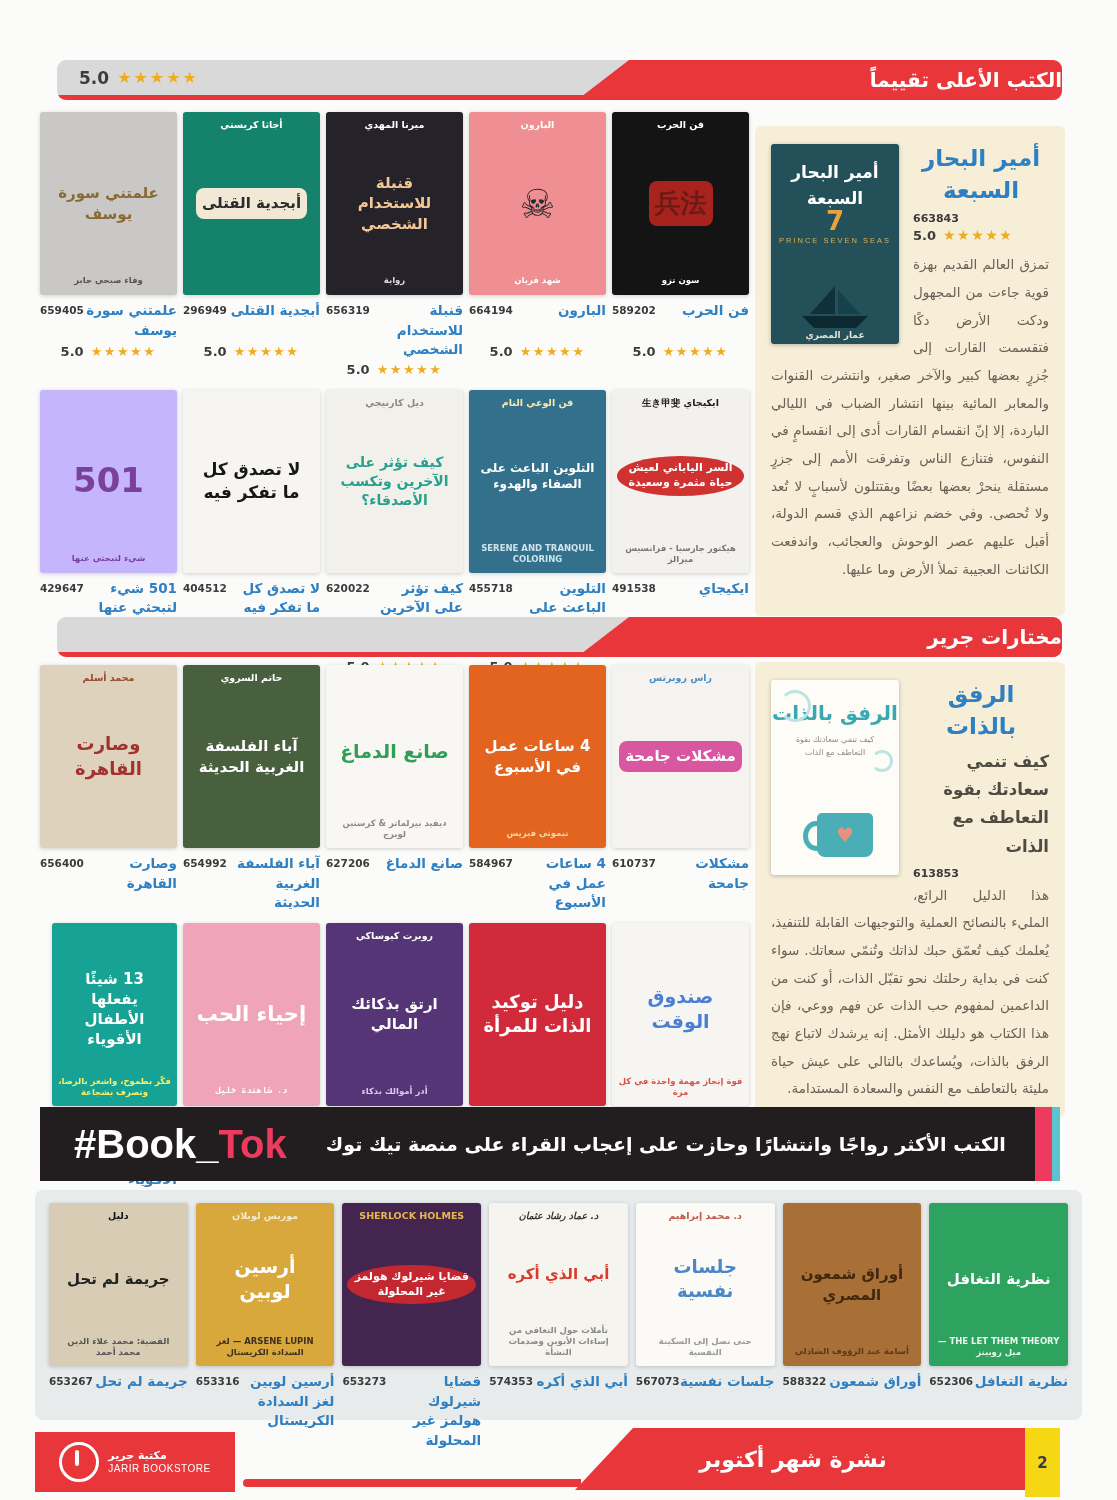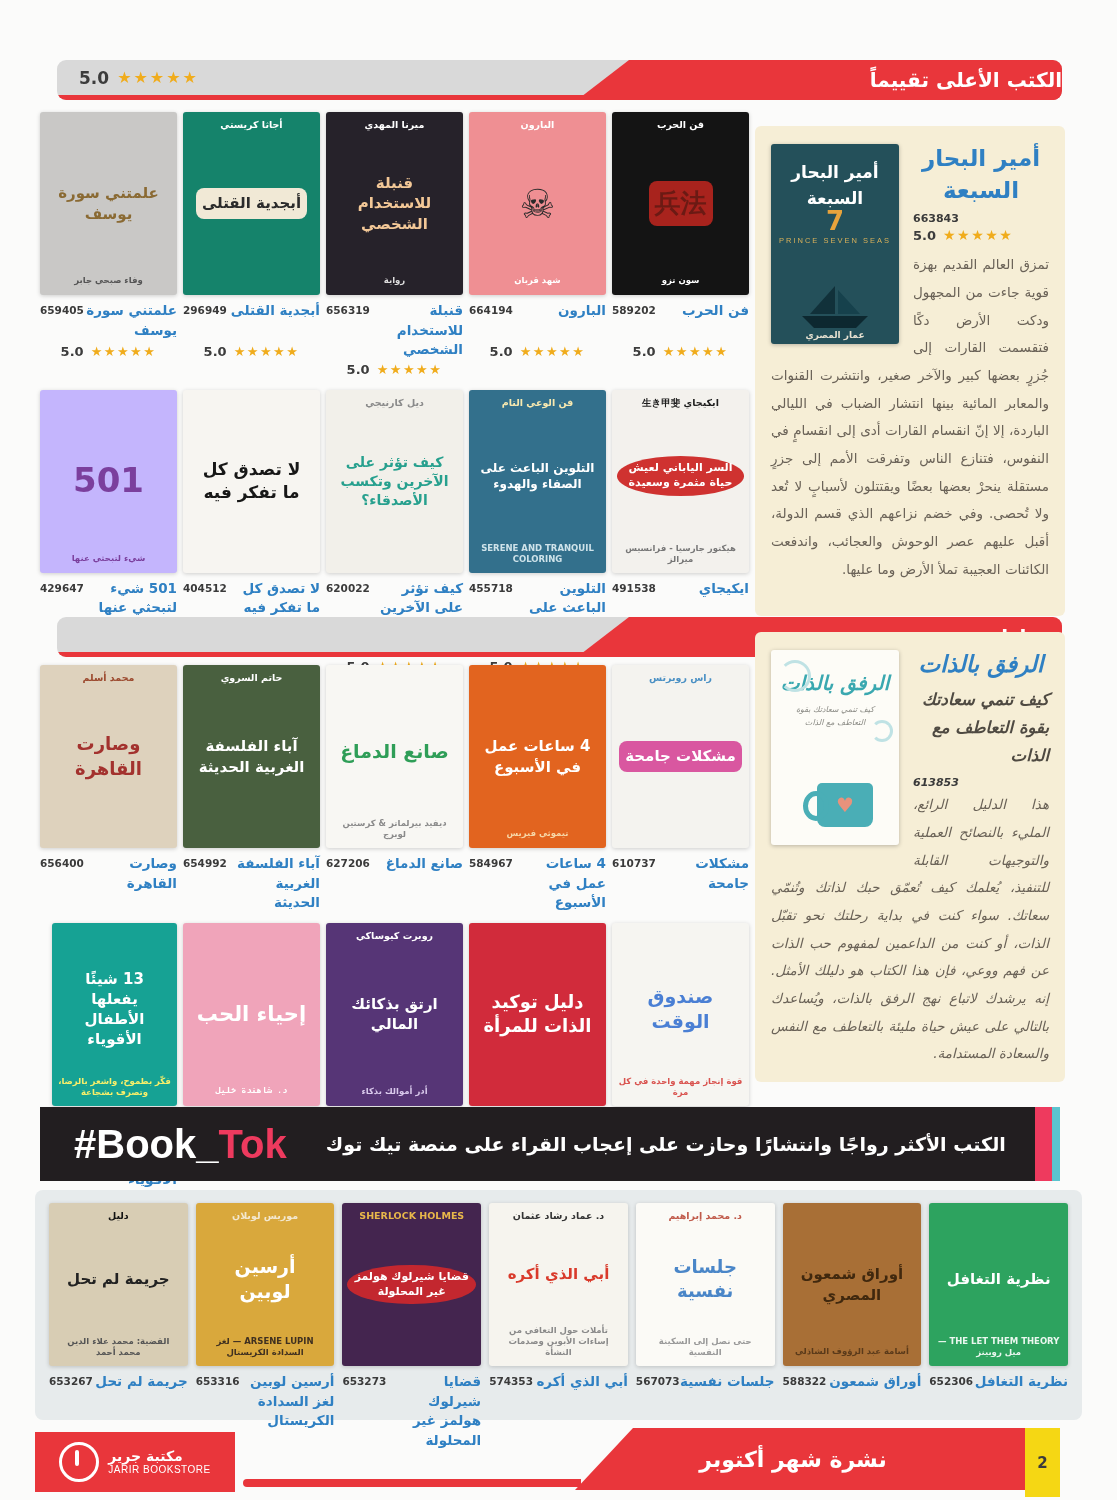--- a/index.html
+++ b/index.html
@@ -75,21 +75,21 @@
   
   #bottom-panel{position:absolute;top:1190px;left:35px;width:1047px;height:230px;background:#e7ebec;border-radius:8px;padding:13px 14px;box-sizing:border-box;}
   #bottom-panel .row{gap:8px;}
   #bottom-panel .card{width:139px;}
 
   
   #footer-logo-box{position:absolute;top:1432px;left:35px;width:200px;height:60px;background:#e9363b;display:flex;align-items:center;justify-content:center;gap:9px;direction:ltr;}
   .logo-circle{width:34px;height:34px;border:3px solid #fff;border-radius:50%;position:relative;flex:none;}
   .logo-circle::after{content:"";position:absolute;left:13px;top:5px;width:4px;height:16px;background:#fff;border-radius:2px;}
   .logo-text{display:flex;flex-direction:column;line-height:1.15;}
-  .logo-ar{color:#fff;font-weight:bold;font-size:14px;text-align:left;direction:rtl;}
+  .logo-ar{color:#fff;font-weight:bold;font-size:11px;text-align:left;direction:rtl;}
   .logo-en{color:#fff;font-size:10px;letter-spacing:.5px;font-family:"Liberation Sans","DejaVu Sans",sans-serif;}
   #footer-line{position:absolute;top:1479px;left:243px;width:338px;height:8px;background:#e9363b;border-radius:4px 0 0 4px;}
   #footer-banner{position:absolute;top:1428px;left:575px;width:450px;height:62px;background:#e9363b;
     clip-path:polygon(58px 0,100% 0,100% 100%,0 100%);display:flex;align-items:center;justify-content:flex-end;}
   #footer-banner .f-issue{color:#fff;font-weight:bold;font-size:22px;padding-left:26px;direction:rtl;width:100%;text-align:center;padding-right:40px;box-sizing:border-box;}
   #page-strip{position:absolute;top:1428px;left:1025px;width:35px;height:69px;background:#f5d714;display:flex;align-items:center;justify-content:center;font-weight:bold;font-size:15px;color:#3c3c3c;}
 </style>
 </head>
 <body>
 
@@ -463,21 +463,21 @@
           </div>
           <div class="meta">
             <span class="title">13 شيئاً يفعلها الأطفال الأقوياء</span>
             <span class="code">567397</span>
           </div>
         </div>
 
     </div>
   </div>
 
-  <section class="featured" style="top:632px;min-height:436px;font-style:italic;">
+  <section class="featured" style="top:662px;min-height:436px;">
     <div class="f-cover f2" style="background: rgb(253, 252, 247);">
       <div class="swirl" style="left:8px;top:10px;"></div>
       <div class="swirl" style="right:6px;top:70px;width:16px;height:16px;"></div>
       <div class="f2-title">الرفق بالذات</div>
       <div class="f2-tag">كيف تنمي سعادتك بقوة التعاطف مع الذات</div>
       <div class="mug">
           <span class="heart">♥</span>
         </div>
     </div>
     <h2 class="f-title">الرفق بالذات</h2>
@@ -537,21 +537,21 @@
             <div class="cov-sub" style="color: rgb(153, 153, 153);">حتى نصل إلى السكينة النفسية</div>
           </div>
           <div class="meta">
             <span class="title">جلسات نفسية</span>
             <span class="code">567073</span>
           </div>
         </div>
 
         <div class="card card--sm">
           <div class="cover" style="background: rgb(246, 244, 238);">
-            <div class="cov-top" style="color: rgb(51, 51, 51);">د. عماد رشاد عثمان</div>
+            <div class="cov-top" style="color: rgb(51, 51, 51); font-style: italic;">د. عماد رشاد عثمان</div>
             <div class="cov-mid">
               <span class="cov-main" style="color: rgb(217, 58, 43);">أبي الذي أكره</span>
             </div>
             <div class="cov-sub" style="color: rgb(138, 138, 138);">تأملات حول التعافي من إساءات الأبوين وصدمات النشأة</div>
           </div>
           <div class="meta">
             <span class="title">أبي الذي أكره</span>
             <span class="code">574353</span>
           </div>
         </div>

